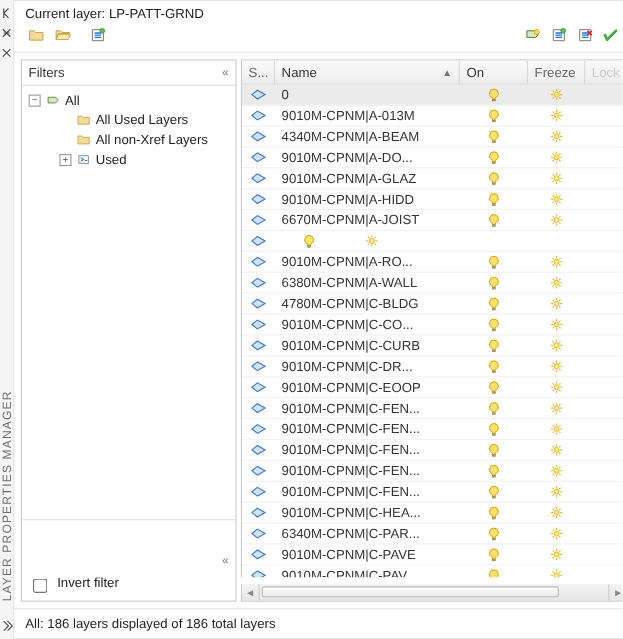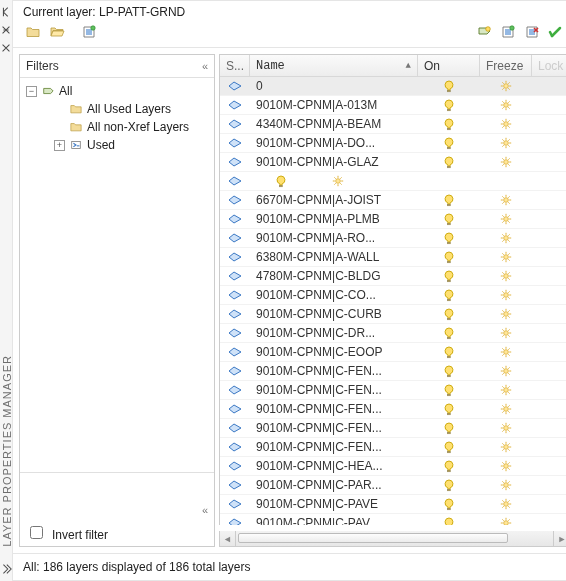--- a/index.html
+++ b/index.html
@@ -51,33 +51,33 @@
   }
   .tree { flex:1; padding:4px 2px; overflow:auto; }
   .tree-row { display:flex; align-items:center; height:18px; gap:4px; padding-left:4px; cursor:pointer; white-space:nowrap;}
   .tree-row.lvl1 { padding-left:32px; }
   .twisty { width:11px; height:11px; border:1px solid #9a9a9a; display:flex; align-items:center; justify-content:center; font-size:9px; line-height:1; color:#555; background:#fff;}
   .twisty.blank { border:none; }
   .folder-ic { width:14px; height:12px; }
   .invert {
     border-top:1px solid #e0e0e0; padding:4px 6px; display:flex; align-items:center; gap:6px; justify-content:space-between;
   }
-  .invert label { display:flex; align-items:flex-end; gap:6px; cursor:pointer;margin-top:46px;}
+  .invert label { display:flex; align-items:flex-start; gap:6px; cursor:pointer;margin-top:46px;}
   
   .layers {
     flex:1; border:1px solid #ccc; margin:6px 6px 6px 2px; display:flex; flex-direction:column; overflow:hidden; border-bottom:none;
   }
   .cols {
     display:flex; align-items:stretch; border-bottom:1px solid #d8d8d8; background:linear-gradient(#fafafa,#ededed); height:22px;
     color:#666;
   }
   .col { display:flex; align-items:center; padding:0 6px; border-right:1px solid #d8d8d8; font-size:12px; overflow:hidden; white-space:nowrap;}
   .col:last-child { border-right:none;}
   .col.status { width:30px; }
-  .col.name { width:168px; color:#333; gap:6px;font-family:Liberation Mono, monospace; }
+  .col.name { width:168px; color:#333; gap:6px; }
   .col.on { width:62px; color:#333; }
   .col.freeze { width:52px; }
   .col.lock { flex:1; color:#ccc;}
   .rows { flex:1; overflow:hidden; }
   .row { display:flex; align-items:center; height:19px; border-bottom:1px solid #f2f2f2; }
   .row.sel { background:#ececec; }
   .cell { display:flex; align-items:center; padding:0 6px; overflow:hidden; white-space:nowrap; }
   .cell.status { width:30px; justify-content:center; }
   .cell.name { width:168px; color:#333;}
   .cell.on { width:62px; justify-content:center; }
@@ -391,20 +391,21 @@
                   </svg>
                 </div>
                 <div class="cell lock"></div>
               </div>
               <div class="row">
                 <div class="cell status">
                   <svg width="16" height="14" viewBox="0 0 16 14">
                     <use href="#ic-status"></use>
                   </svg>
                 </div>
+                <div class="cell name">9010M-CPNM|A-HIDD</div>
                 <div class="cell on">
                   <svg width="14" height="14" viewBox="0 0 14 14">
                     <use href="#ic-bulb"></use>
                   </svg>
                 </div>
                 <div class="cell freeze">
                   <svg width="14" height="14" viewBox="0 0 14 14">
                     <use href="#ic-sun"></use>
                   </svg>
                 </div>
@@ -428,21 +429,20 @@
                   </svg>
                 </div>
                 <div class="cell lock"></div>
               </div>
               <div class="row">
                 <div class="cell status">
                   <svg width="16" height="14" viewBox="0 0 16 14">
                     <use href="#ic-status"></use>
                   </svg>
                 </div>
-                <div class="cell name">9010M-CPNM|A-PLMB</div>
                 <div class="cell on">
                   <svg width="14" height="14" viewBox="0 0 14 14">
                     <use href="#ic-bulb"></use>
                   </svg>
                 </div>
                 <div class="cell freeze">
                   <svg width="14" height="14" viewBox="0 0 14 14">
                     <use href="#ic-sun"></use>
                   </svg>
                 </div>
@@ -694,21 +694,21 @@
                   </svg>
                 </div>
                 <div class="cell lock"></div>
               </div>
               <div class="row">
                 <div class="cell status">
                   <svg width="16" height="14" viewBox="0 0 16 14">
                     <use href="#ic-status"></use>
                   </svg>
                 </div>
-                <div class="cell name">9010M-CPNM|C-PAR...</div>
+                <div class="cell name">6340M-CPNM|C-PAR...</div>
                 <div class="cell on">
                   <svg width="14" height="14" viewBox="0 0 14 14">
                     <use href="#ic-bulb"></use>
                   </svg>
                 </div>
                 <div class="cell freeze">
                   <svg width="14" height="14" viewBox="0 0 14 14">
                     <use href="#ic-sun"></use>
                   </svg>
                 </div>

